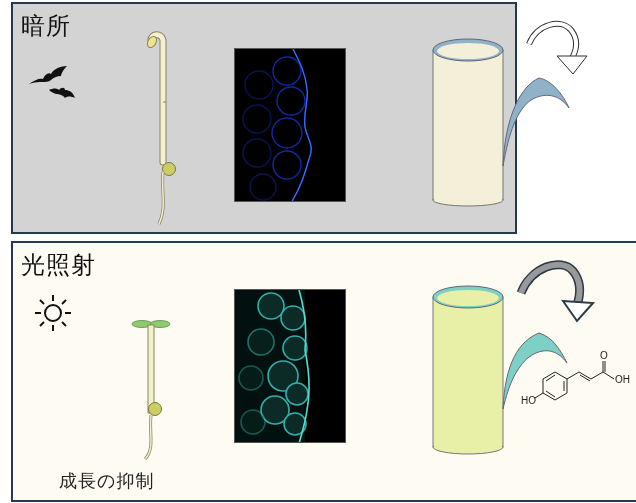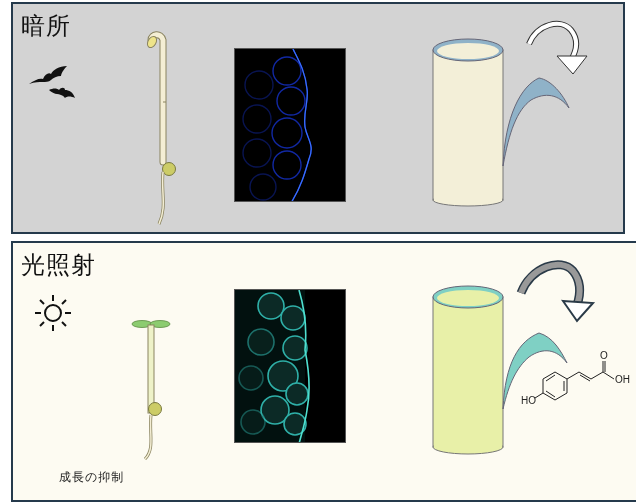--- a/index.html
+++ b/index.html
@@ -1,22 +1,22 @@
 <!DOCTYPE html>
 <html><head>
   <meta charset="utf-8">
   <style>
     html, body { margin: 0; padding: 0; background: #ffffff; }
     body { width: 636px; height: 503px; position: relative; overflow: hidden;
            font-family: "DejaVu Sans", sans-serif; }
     .panel { position: absolute; box-sizing: border-box; border: 2px solid #253a4c; }
-    .panel-dark { left: 11px; top: 2px; width: 614px; height: 232px; background: #d3d3d3; }
+    .panel-dark { left: 11px; top: 2px; width: 506px; height: 232px; background: #d3d3d3; }
     .panel-light { left: 11px; top: 241px; width: 636px; height: 261px; background: #fdfbf2; }
     .panel-title { position: absolute; left: 8px; top: 6px; font-size: 24px; color: #111; letter-spacing: 1px; }
-    .caption { position: absolute; font-size: 12px; color: #222; white-space: nowrap; letter-spacing: 1px; }
+    .caption { position: absolute; font-size: 18px; color: #222; white-space: nowrap; letter-spacing: 1px; }
     .caption i { font-family: "DejaVu Serif", serif; }
     svg { position: absolute; overflow: visible; }
     .micro { position: absolute; box-sizing: border-box; border: 1px solid #555; background: #000; overflow: hidden; }
   </style>
 </head>
 <body>
 
 <div class="panel panel-dark">
   <div class="panel-title">暗所</div>
 

